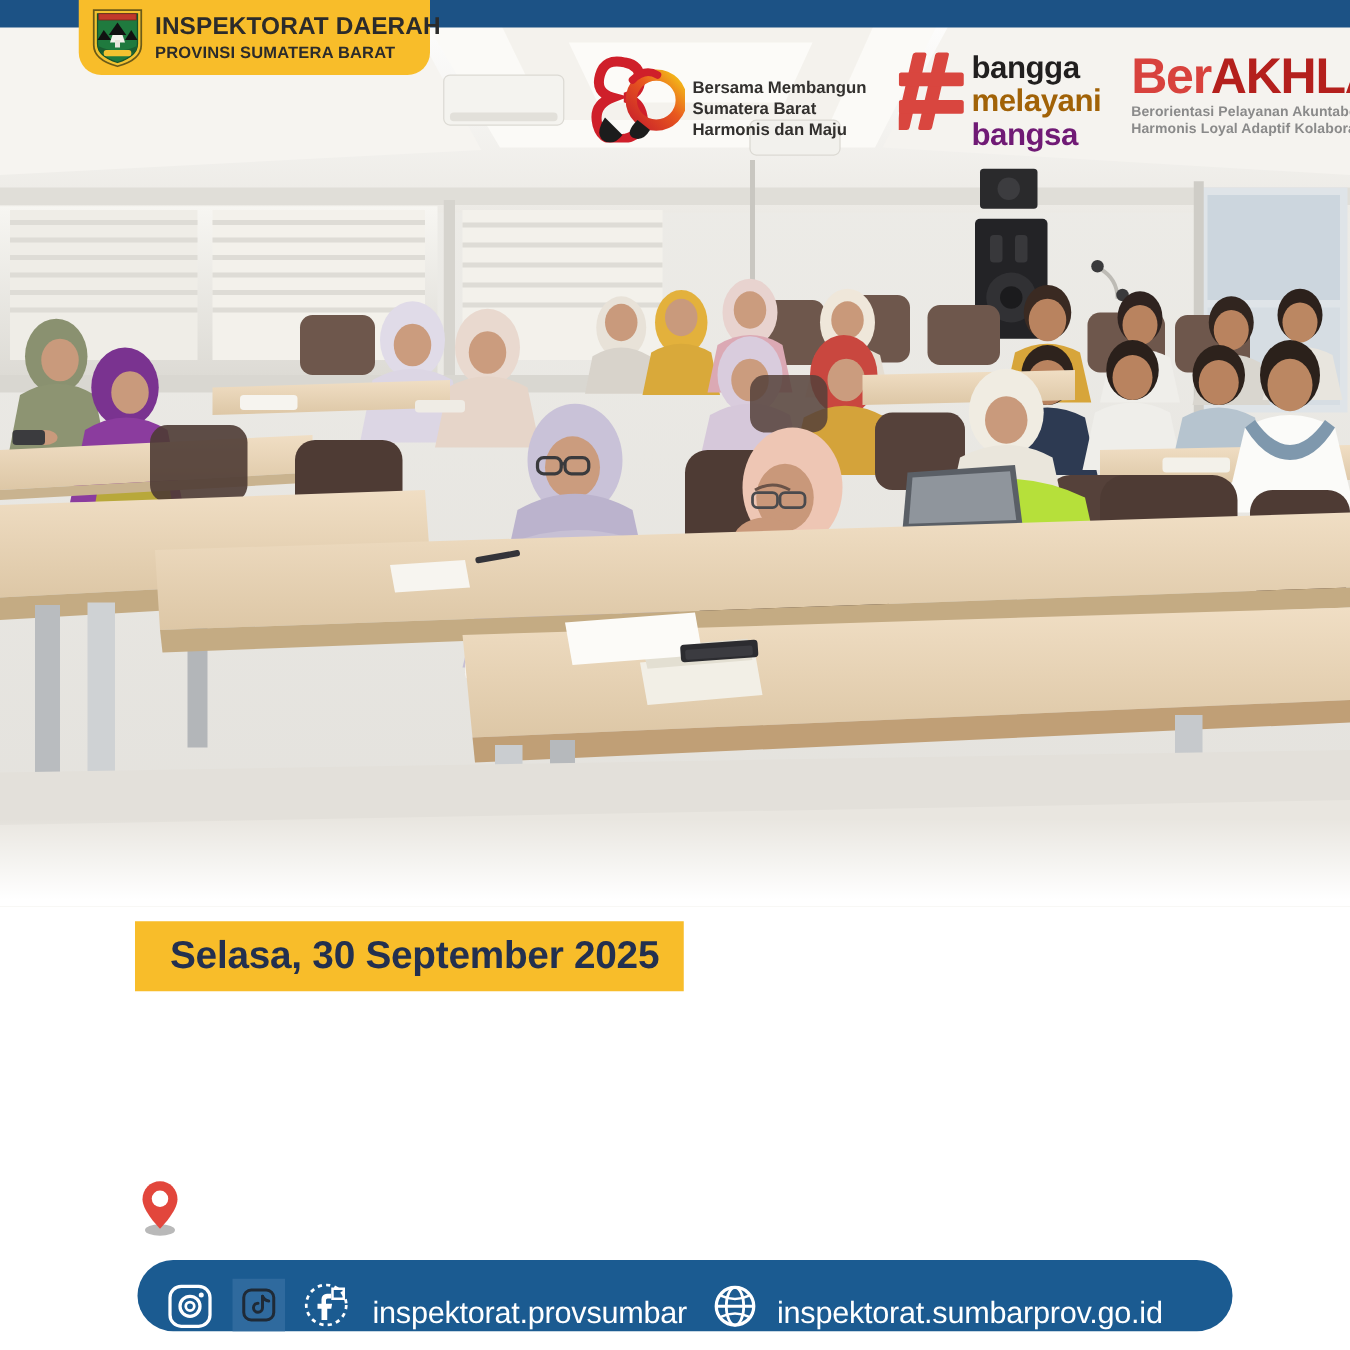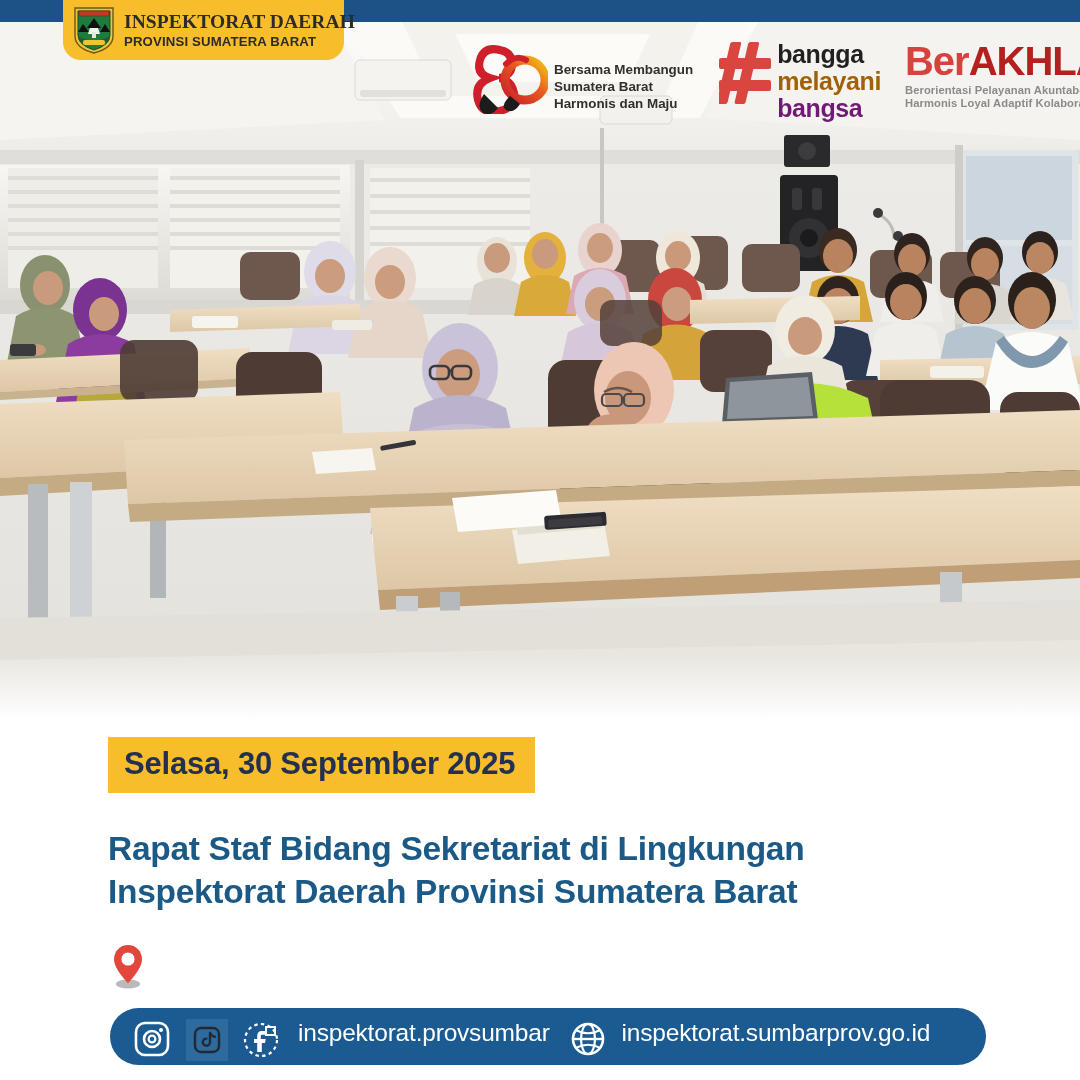--- a/index.html
+++ b/index.html
@@ -38,21 +38,21 @@
     border-radius:0 0 18px 18px;
     display:flex;align-items:center;
     padding:0 10px 0 10px;
     box-sizing:border-box;
     z-index:10;
   }
   .crest{width:42px;height:48px;flex:0 0 42px;margin-right:9px;}
   .badge-text{display:flex;flex-direction:column;justify-content:center;line-height:1;}
   .badge-l1{
     font-size:19.5px;font-weight:700;color:#2b2b2b;letter-spacing:.1px;
-    font-family:Liberation Serif, serif;white-space:nowrap;
+    font-family:Liberation Sans, sans-serif;white-space:nowrap;
   }
   .badge-l2{
     font-size:13.2px;font-weight:700;color:#2b2b2b;letter-spacing:.15px;
     margin-top:3px;white-space:nowrap;
   }
 
   
   .hdr-logos{
     position:absolute;top:40px;left:470px;right:0;height:100px;
     display:flex;align-items:flex-start;z-index:9;
@@ -86,20 +86,21 @@
   .date-banner{
     position:absolute;left:108px;top:12px;
     background:#f8bd2a;
     padding:9px 20px 11px 16px;
     display:inline-block;
   }
   .date-banner span{
     font-size:31px;font-weight:700;color:#23304f;
     letter-spacing:-.2px;white-space:nowrap;
     font-family:"Liberation Sans", sans-serif;
+    margin-left:12px;
   }
 
   .title{
     position:absolute;left:108px;top:103px;width:820px;
     font-size:33.5px;font-weight:700;color:#1b5a86;
     line-height:1.28;letter-spacing:-.3px;
   }
   .title .ln{display:block;white-space:nowrap;}
 
   .venue{
@@ -108,22 +109,22 @@
   }
   .pin{width:36px;height:46px;flex:0 0 36px;margin-right:9px;}
   .venue-txt{font-size:25px;color:#2b2b2b;font-weight:400;white-space:nowrap;}
 
   
   .footer-pill{
     position:absolute;left:110px;top:283px;
     width:876px;height:57px;
     background:#1b5b91;
     border-radius:30px;
-    display:flex;align-items:flex-start;
-    padding:11px 22px;box-sizing:border-box;
+    display:flex;align-items:flex-end;
+    padding:0 22px;box-sizing:border-box;
   }
   .fi{flex:0 0 auto;display:flex;align-items:center;justify-content:center;}
   .fi.ig{width:40px;height:40px;margin-right:14px;}
   .fi.tt{width:42px;height:42px;margin-right:12px;background:#2f6a9e;display:flex;}
   .fi.fb{width:42px;height:42px;margin-right:16px;}
   .fi.gl{width:40px;height:40px;margin:0 14px 0 18px;}
   .f-txt{
     font-size:24.5px;color:#ffffff;font-weight:400;white-space:nowrap;
     letter-spacing:-.2px;
   }
@@ -510,24 +511,20 @@
       </div>
     </div>
   </div>
 
   <div class="content">
 
     <div class="date-banner">
       <span>Selasa, 30 September 2025</span>
     </div>
 
-    <div class="title">
-      <span class="ln">Rapat Staf Bidang Sekretariat di Lingkungan</span>
-      <span class="ln">Inspektorat Daerah Provinsi Sumatera Barat</span>
-    </div>
 
     <div class="venue">
       <svg class="pin" viewBox="0 0 36 46">
         <ellipse cx="18" cy="41" rx="12" ry="4.6" fill="#b9b9b9"></ellipse>
         <path d="M18 2 C10 2 4 8.4 4 16.4 C4 26 18 40 18 40 C18 40 32 26 32 16.4 C32 8.4 26 2 18 2 Z" fill="#e2463c"></path>
         <circle cx="18" cy="16" r="6.6" fill="#ffffff"></circle>
       </svg>
     </div>
 
     <div class="footer-pill">

